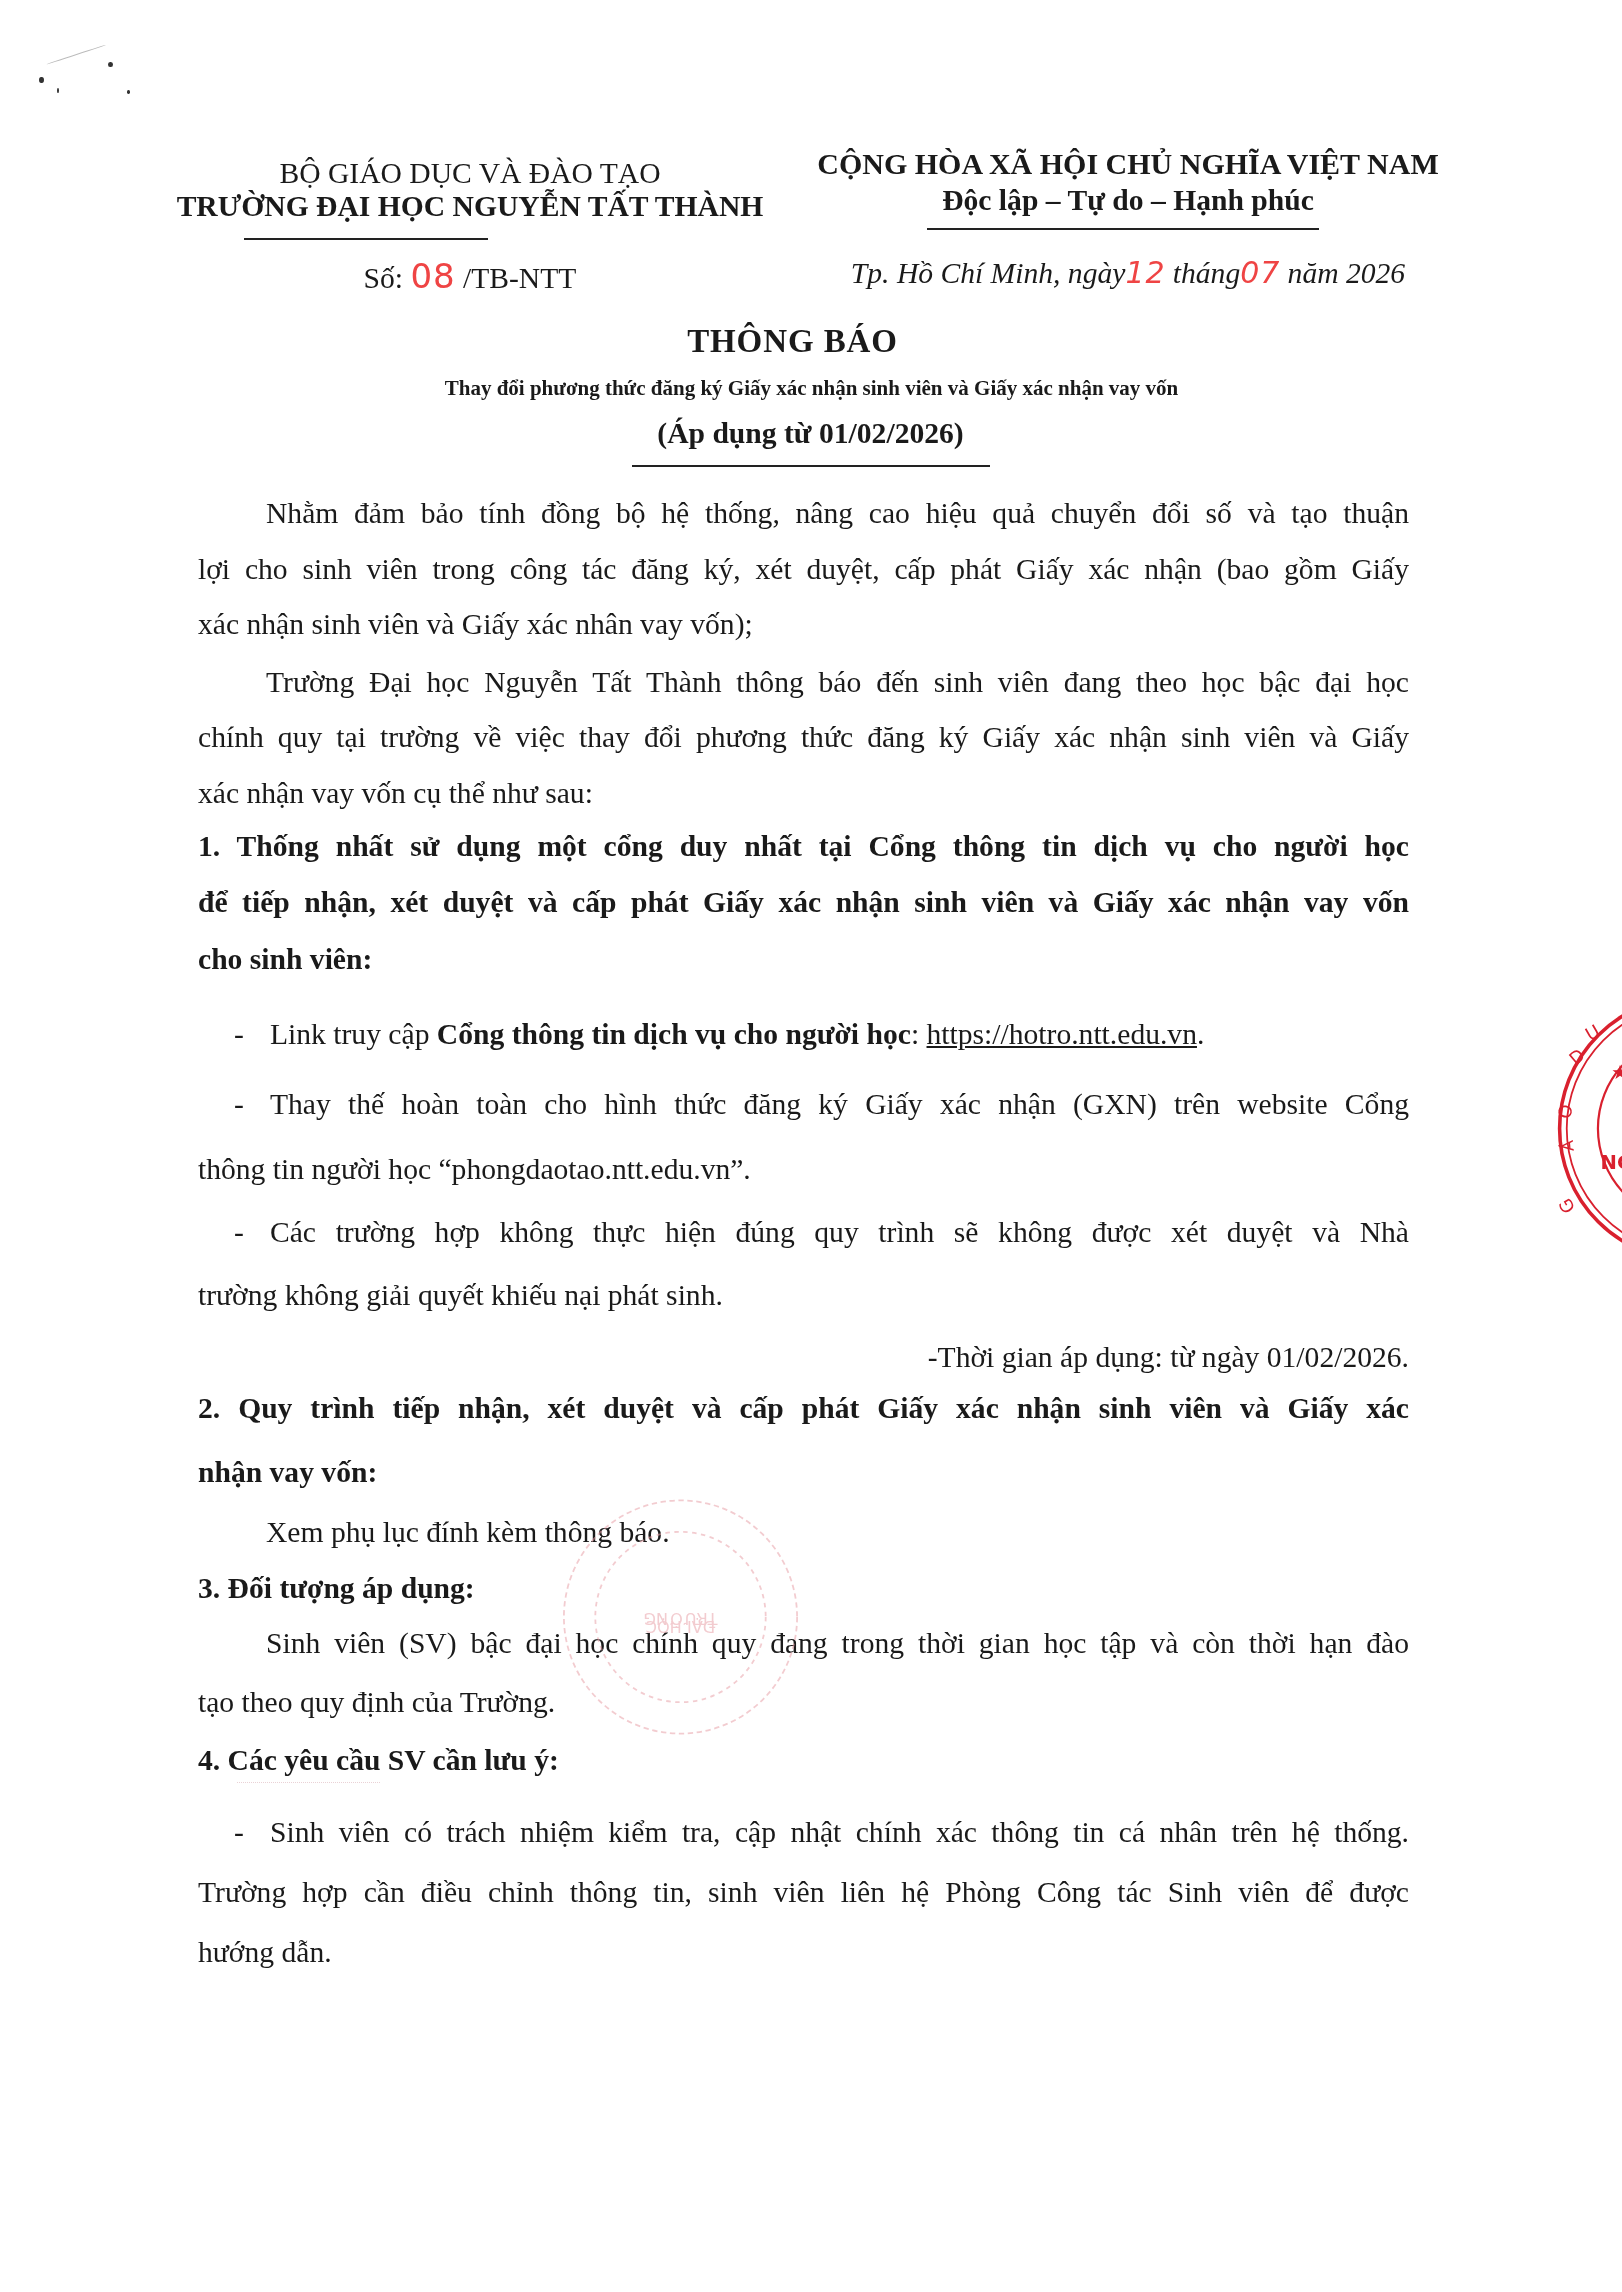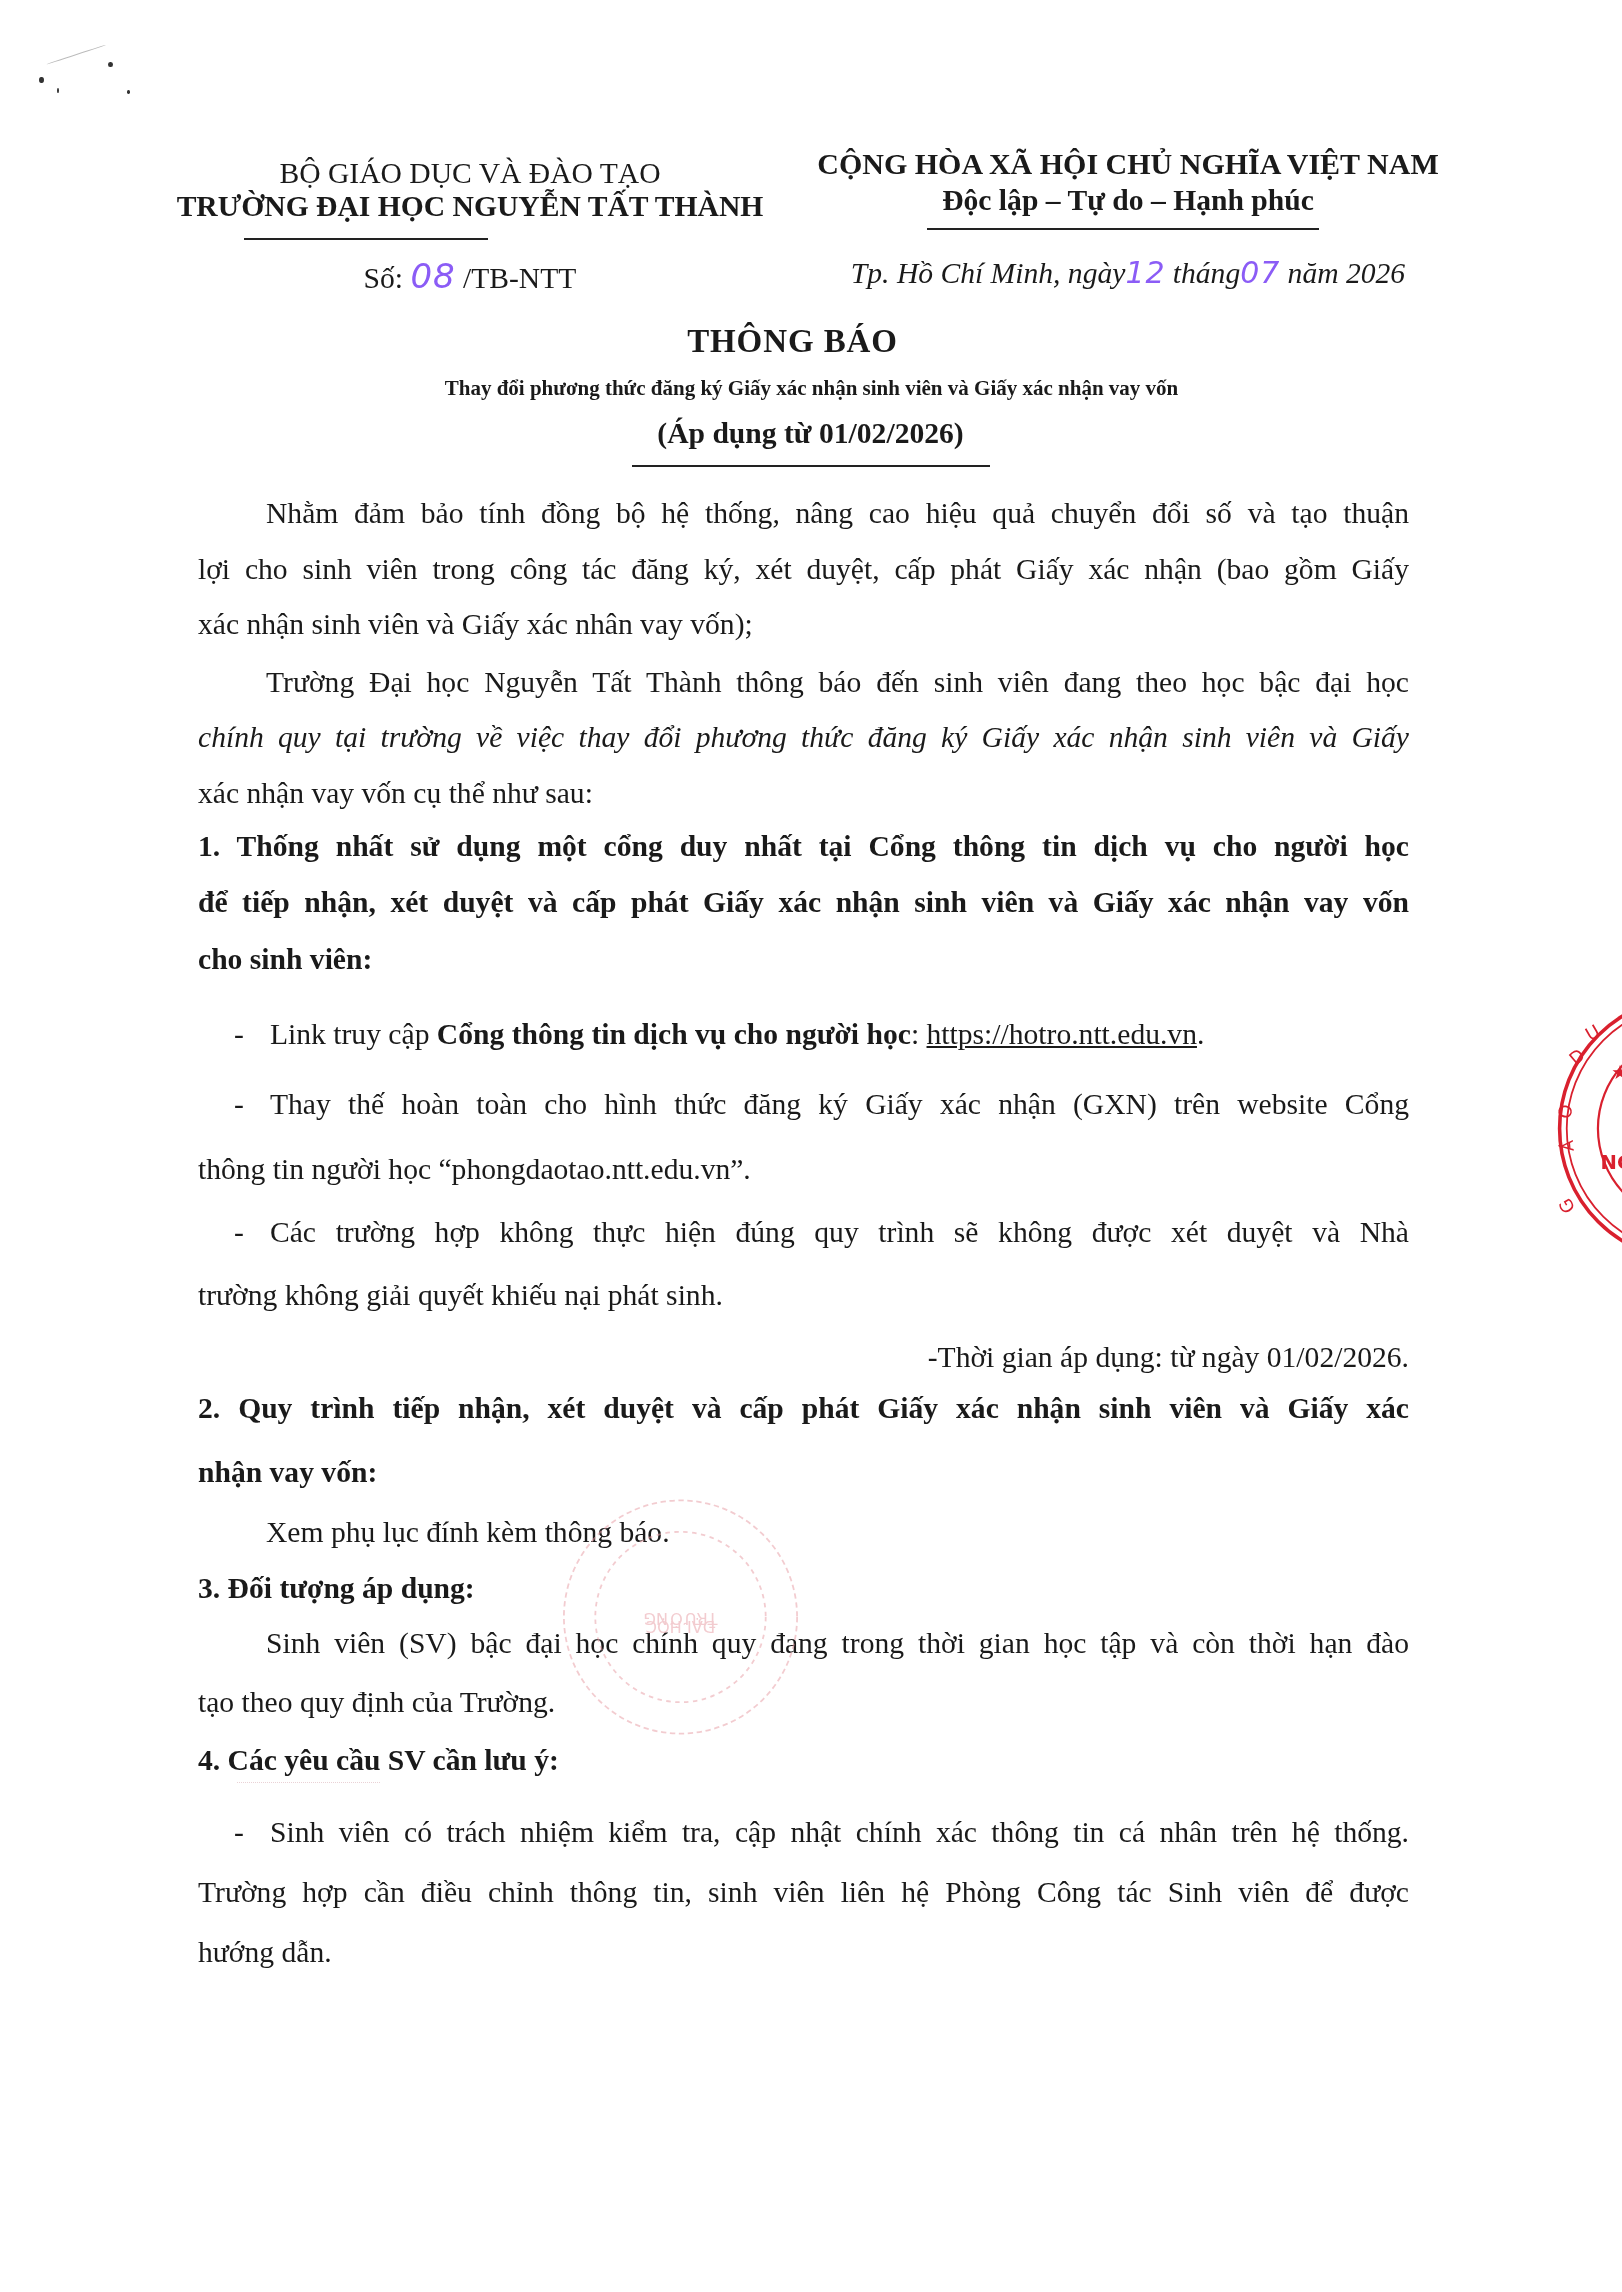--- a/index.html
+++ b/index.html
@@ -4,21 +4,21 @@
 <style>
   html, body { margin: 0; padding: 0; background: #ffffff; }
   body { width: 1623px; height: 2293px; position: relative; overflow: hidden;
          font-family: "Liberation Serif", "DejaVu Serif", serif; color: #1a1a1a; }
   .abs { position: absolute; }
   .center { text-align: center; white-space: nowrap; }
   .hdr { font-size: 29.6px; line-height: 36px; }
   .b { font-weight: bold; }
   .i { font-style: italic; }
   .rule { position: absolute; height: 1.8px; background: #222; }
-  .hand { font-family: "DejaVu Sans", sans-serif; color: #8b5cf6; font-style: italic; font-size: 34px; letter-spacing: 0.9px; }
+  .hand { font-family: "DejaVu Sans", sans-serif; color: #ef4444; font-size: 34px; letter-spacing: 0.9px; }
   .body-line { position: absolute; left: 198px; width: 1211px; font-size: 29.6px; line-height: 36px; white-space: nowrap; }
   .just { text-align: justify; text-align-last: justify; }
   .indent { padding-left: 68px; box-sizing: border-box; }
   .dash-indent { padding-left: 36px; box-sizing: border-box; }
   .dash { display: inline-block; width: 36px; }
   .link { text-decoration: underline; }
   .specks span { position: absolute; background: #333; border-radius: 50%; }
 </style>
 </head>
 <body>
@@ -54,21 +54,21 @@
 <div class="abs center b" style="left:0;width:1585px;top:322px;font-size:33px;line-height:39px;letter-spacing:0.9px;">THÔNG BÁO</div>
 <div class="abs center b" style="left:0;width:1623px;top:369px;font-size:21px;line-height:38px;">Thay đổi phương thức đăng ký Giấy xác nhận sinh viên và Giấy xác nhận vay vốn</div>
 <div class="abs center b" style="left:4px;width:1613px;top:414px;font-size:29.6px;line-height:38px;">(Áp dụng từ 01/02/2026)</div>
 <div class="rule" style="left:632px;top:465px;width:358px;"></div>
 
 <div class="body-line just indent" style="top:495px;">Nhằm đảm bảo tính đồng bộ hệ thống, nâng cao hiệu quả chuyển đổi số và tạo thuận</div>
 <div class="body-line just" style="top:551px;">lợi cho sinh viên trong công tác đăng ký, xét duyệt, cấp phát Giấy xác nhận (bao gồm Giấy</div>
 <div class="body-line" style="top:606px;">xác nhận sinh viên và Giấy xác nhân vay vốn);</div>
 
 <div class="body-line just indent" style="top:664px;">Trường Đại học Nguyễn Tất Thành thông báo đến sinh viên đang theo học bậc đại học</div>
-<div class="body-line just" style="top:719px;font-style:italic;">chính quy tại trường về việc thay đổi phương thức đăng ký Giấy xác nhận sinh viên và Giấy</div>
+<div class="body-line just" style="top:719px;">chính quy tại trường về việc thay đổi phương thức đăng ký Giấy xác nhận sinh viên và Giấy</div>
 <div class="body-line" style="top:775px;">xác nhận vay vốn cụ thể như sau:</div>
 
 <div class="body-line just b" style="top:828px;">1. Thống nhất sử dụng một cổng duy nhất tại Cổng thông tin dịch vụ cho người học</div>
 <div class="body-line just b" style="top:884px;">để tiếp nhận, xét duyệt và cấp phát Giấy xác nhận sinh viên và Giấy xác nhận vay vốn</div>
 <div class="body-line b" style="top:941px;">cho sinh viên:</div>
 
 <div class="body-line dash-indent" style="top:1016px;">
   <span class="dash">-</span><span>Link truy cập </span><span class="b">Cổng thông tin dịch vụ cho người học</span><span>: </span><span class="link">https://hotro.ntt.edu.vn</span><span>.</span>
 </div>
 

